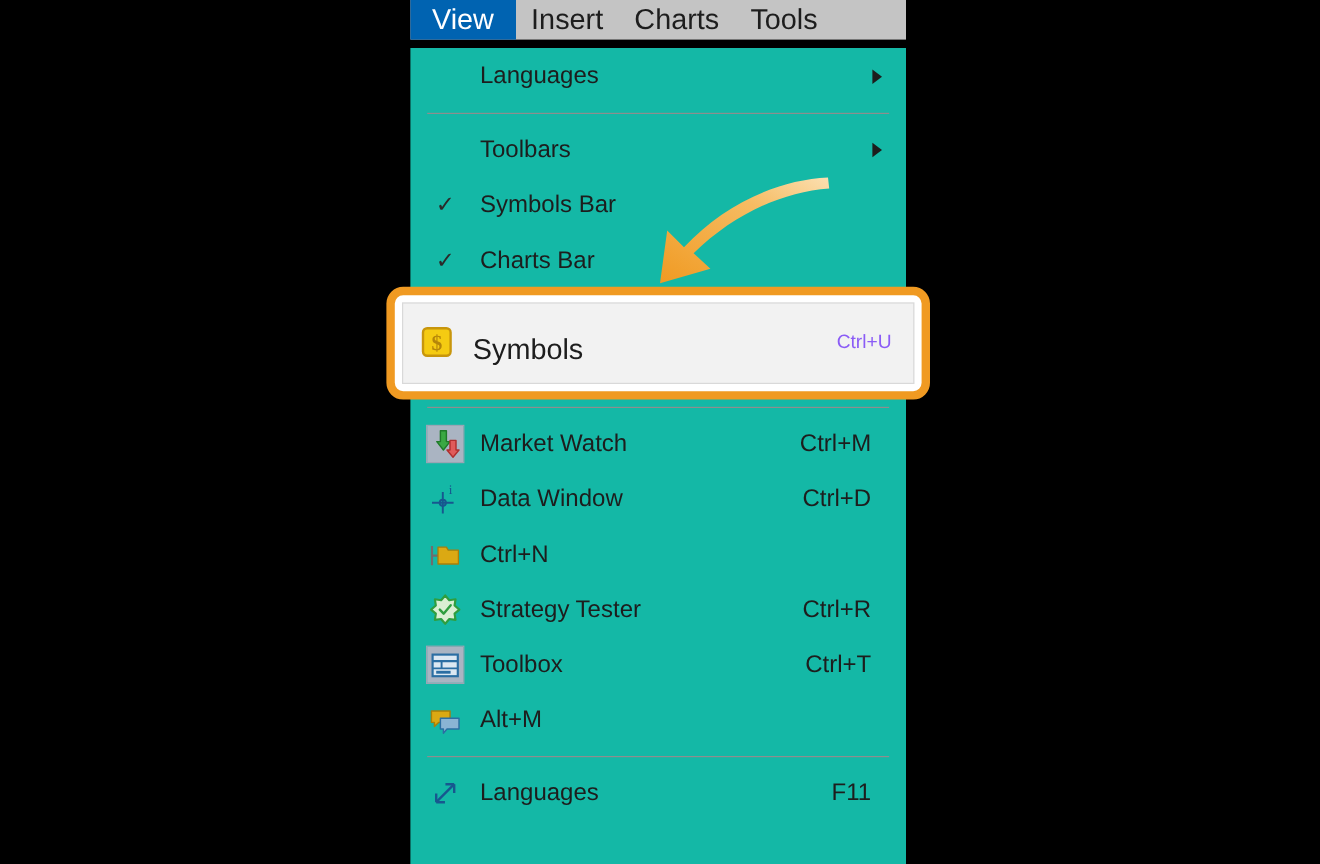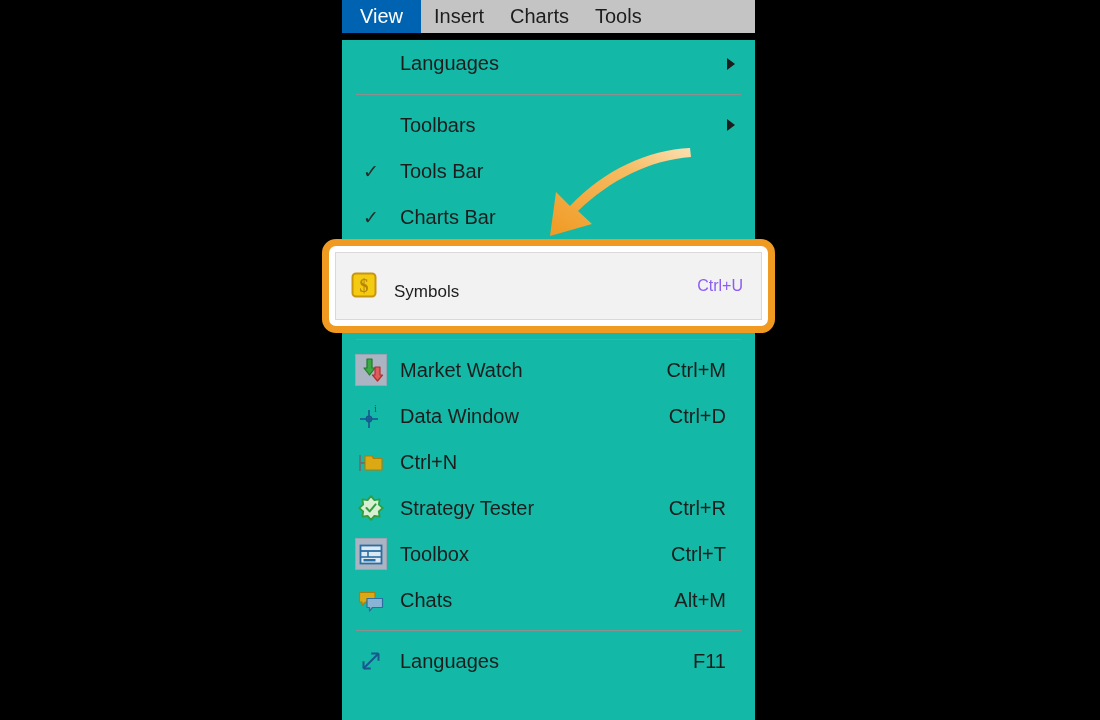--- a/index.html
+++ b/index.html
@@ -31,21 +31,21 @@
     width: 413px;
     height: 33px;
     background: #c4c4c4;
     display: flex;
     align-items: center;
   }
   .menubar-item {
     height: 33px;
     line-height: 33px;
     padding: 0 13px;
-    font-size: 20px;
+    font-size: 24px;
     color: #1d1d1d;
     white-space: nowrap;
   }
   .menubar-item.active {
     background: #0063b1;
     color: #ffffff;
     padding: 0 18px;
   }
 
   
@@ -143,21 +143,21 @@
   }
   .callout-inner .gutter {
     width: 58px;
     min-width: 58px;
     display: flex;
     align-items: center;
     justify-content: center;
   }
   .callout-inner .label {
     flex: 1;
-    font-size: 17px;
+    font-size: 24px;
     color: #1d1d1d;
     margin-top: 11px;
   }
   .callout-inner .accel {
     font-size: 16px;
     color: #8b5cf6;
     padding-right: 18px;
   }
 
   
@@ -203,21 +203,21 @@
     <div class="mi">
       <span class="gutter"></span>
       <span class="label">Toolbars</span>
       <span class="submenu-arrow"></span>
     </div>
 
     <div class="mi">
       <span class="gutter">
         <span class="check">✓</span>
       </span>
-      <span class="label">Tools Bar</span>
+      <span class="label">Symbols Bar</span>
     </div>
 
     <div class="mi">
       <span class="gutter">
         <span class="check">✓</span>
       </span>
       <span class="label">Charts Bar</span>
     </div>
 
     <div class="mi" style="visibility:hidden;">
@@ -305,21 +305,20 @@
 
     <div class="mi">
       <span class="gutter">
         <span class="ico">
           <svg width="30" height="30" viewBox="0 0 30 30">
             <path d="M3.5 7.5 L19 7.5 L19 17 L9.5 17 L6 20.5 L6 17 L3.5 17 Z" fill="#dba913" stroke="#a97f0a" stroke-width="1.2" stroke-linejoin="round"></path>
             <path d="M11 13.5 L26.5 13.5 L26.5 22.5 L16.5 22.5 L13.5 26 L13.5 22.5 L11 22.5 Z" fill="#8ab4d4" stroke="#2b6ea3" stroke-width="1.2" stroke-linejoin="round"></path>
           </svg>
         </span>
       </span>
-      <span class="label">Chats</span>
       <span class="accel">Alt+M</span>
     </div>
 
     <div class="sep"></div>
 
     <div class="mi">
       <span class="gutter">
         <span class="ico">
           <svg width="30" height="30" viewBox="0 0 30 30">
             <line x1="7.5" y1="22.5" x2="22.5" y2="7.5" stroke="#17578f" stroke-width="2"></line>

